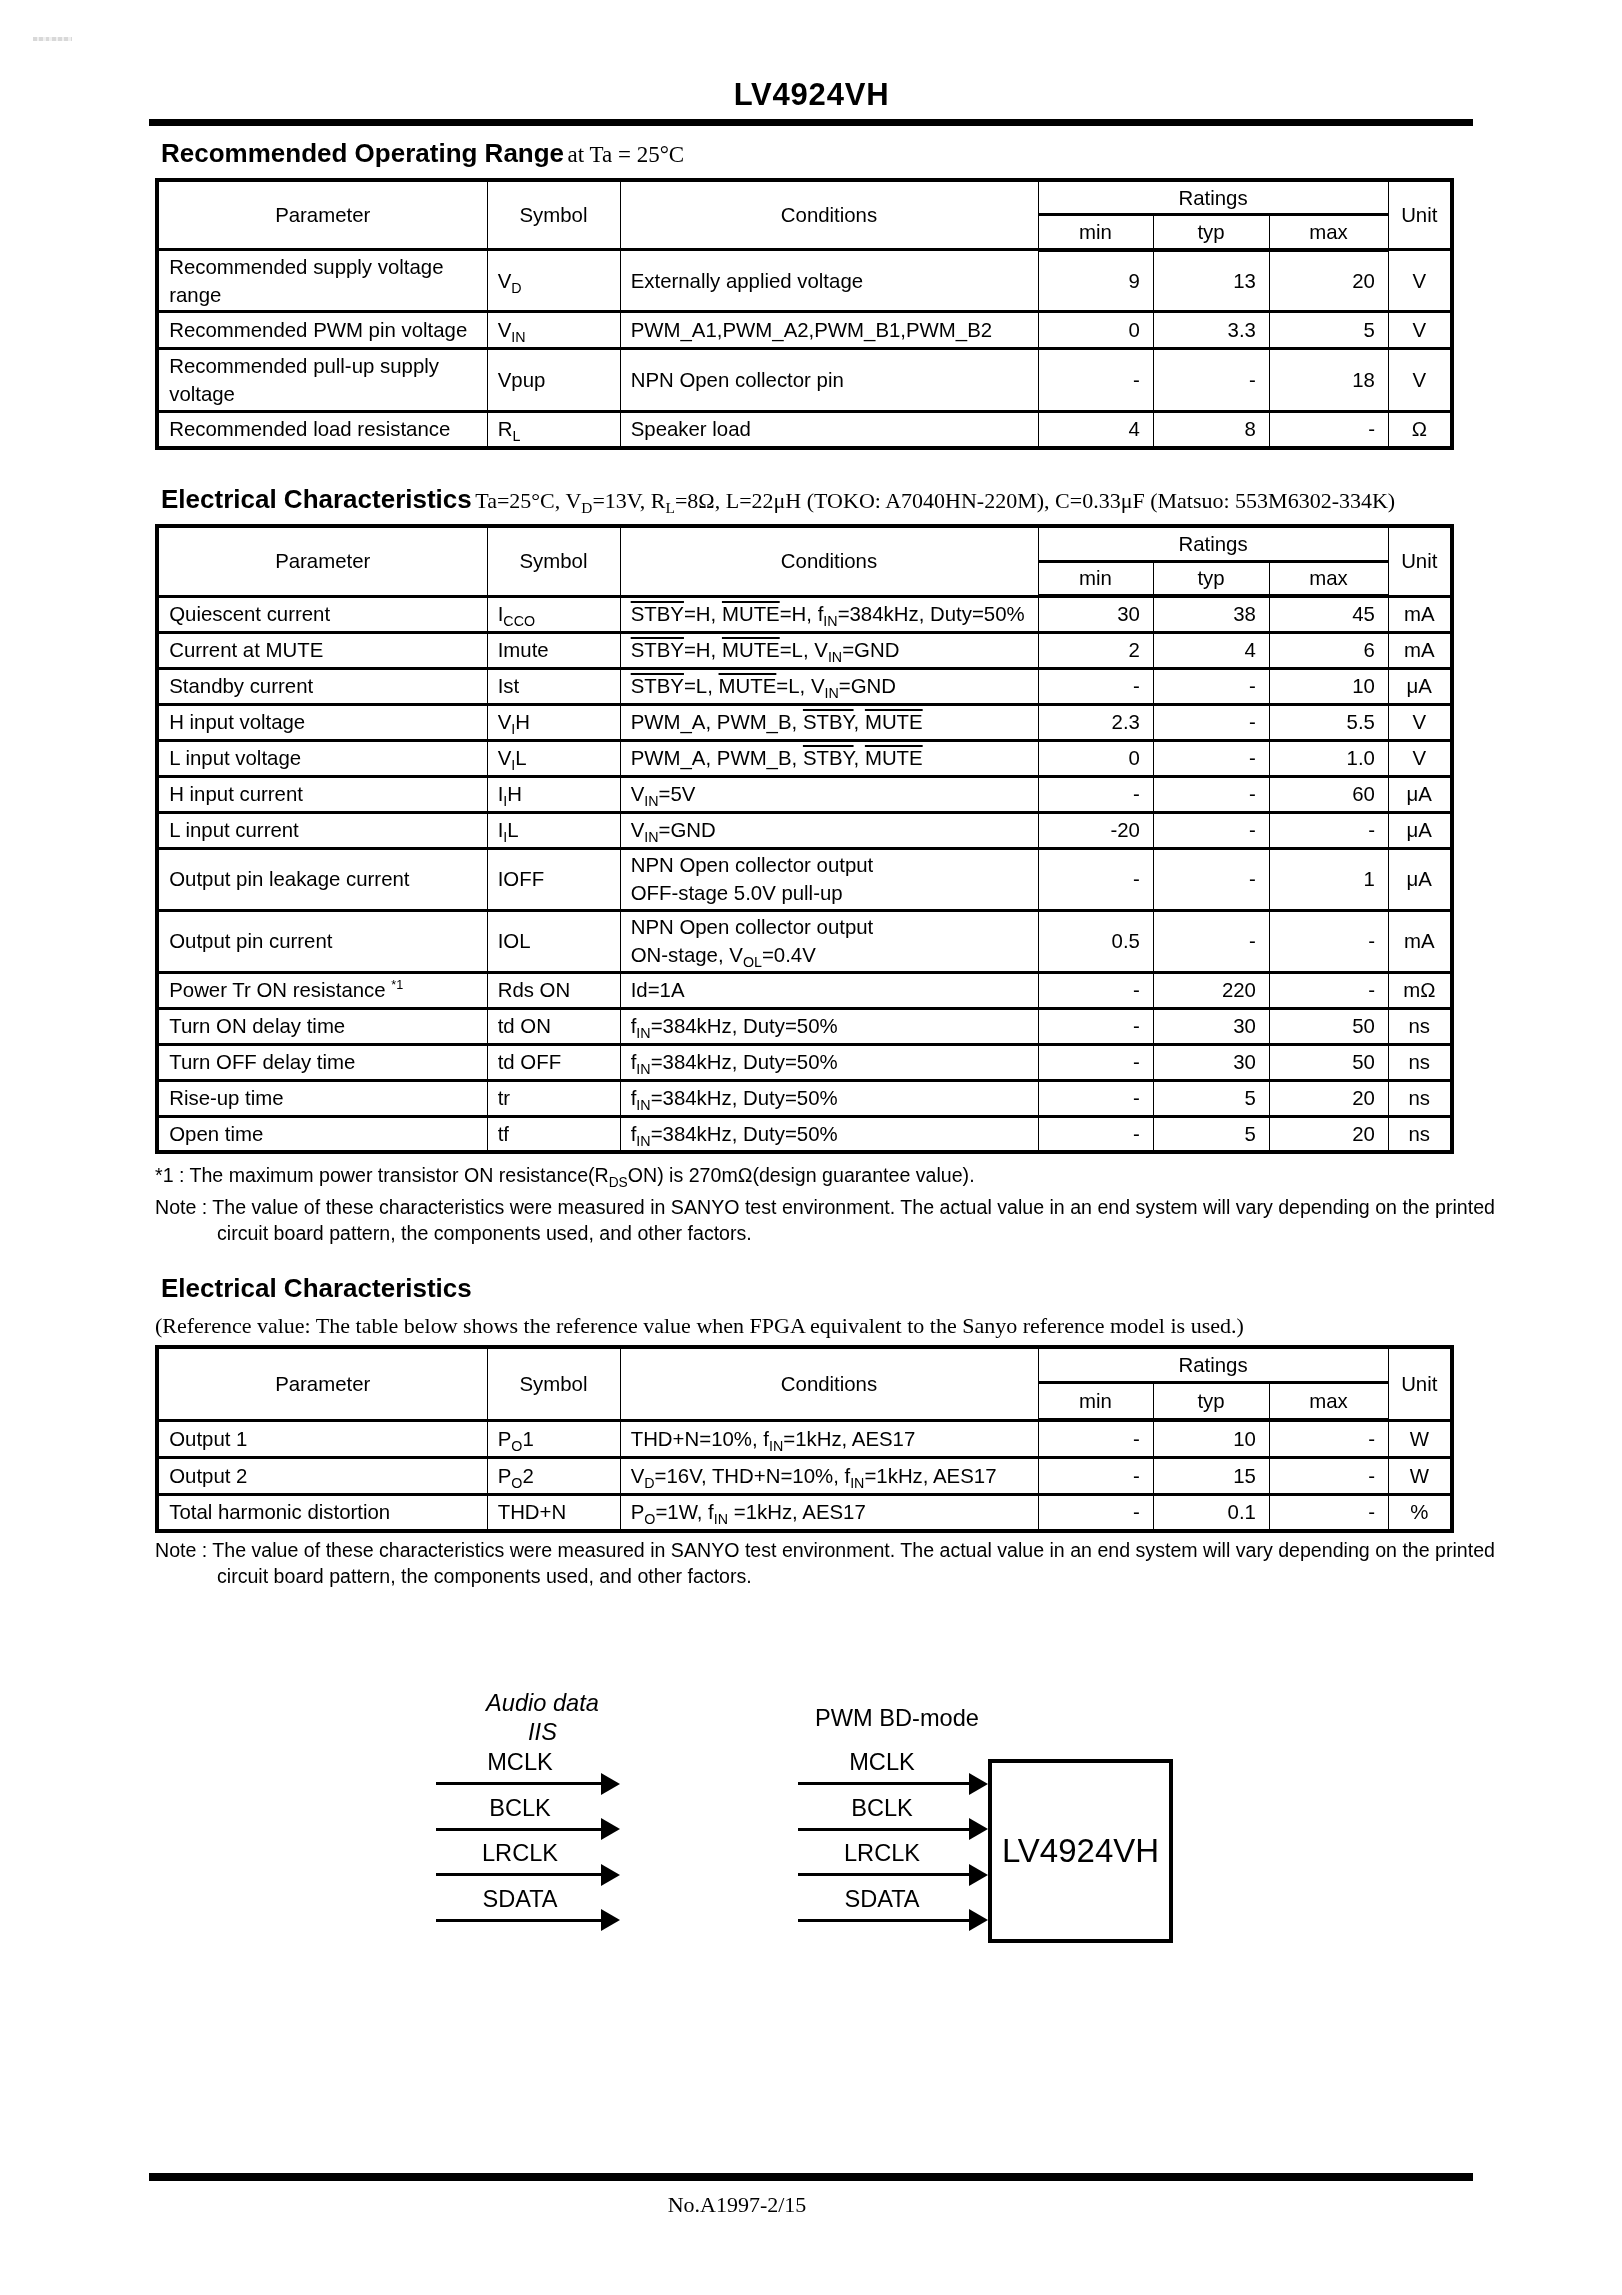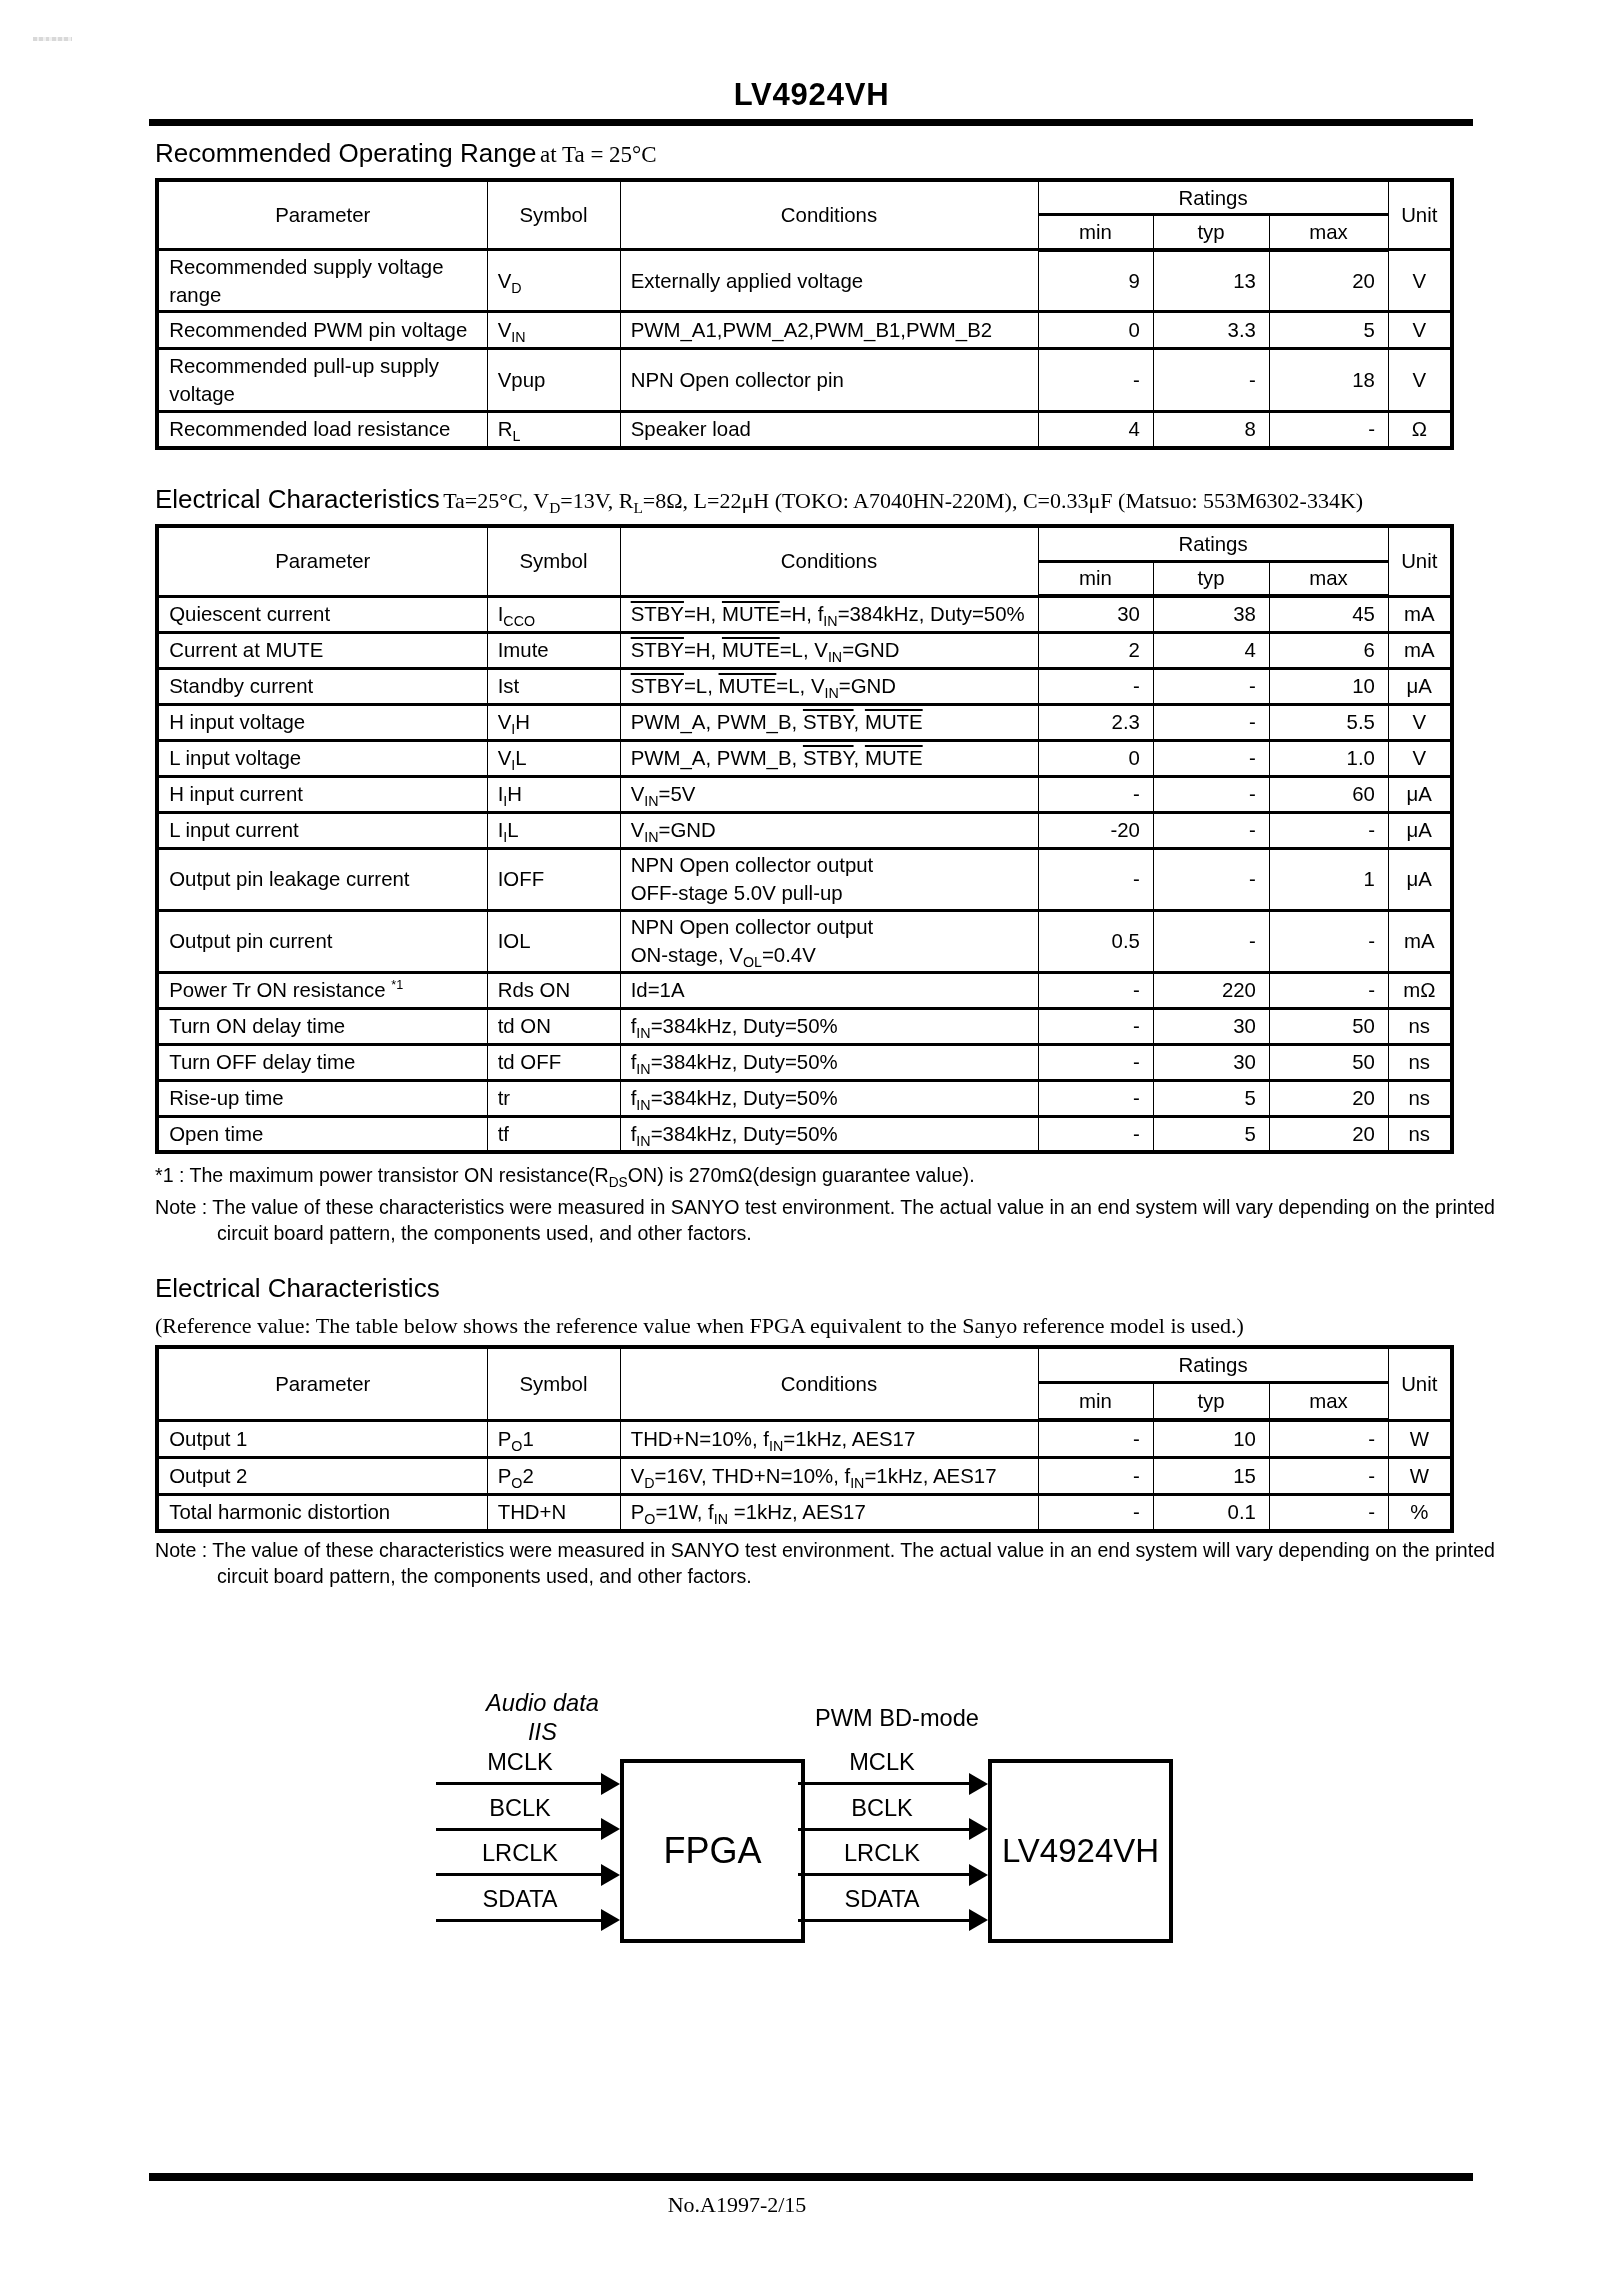--- a/index.html
+++ b/index.html
@@ -9,21 +9,21 @@
   .serif{font-family:"Liberation Serif",serif;}
 
   
   #doc-title{left:0;top:77px;width:1623px;text-align:center;
              font-size:31px;font-weight:bold;letter-spacing:0.8px;}
   #title-rule{left:149px;top:119px;width:1324px;height:7px;background:#000;}
   #corner-artifact{left:33px;top:37px;width:39px;height:3.9px;opacity:.55;
       background:repeating-linear-gradient(90deg,#b9b9b9 0 3.9px,#e6e6e6 3.9px 6.3px);}
 
   
-  .sec-title{font-size:26px;font-weight:normal;}
+  .sec-title{font-size:26px;font-weight:bold;margin-left:6px;}
   .sec-sub-inline{font-family:"Liberation Serif",serif;font-size:23px;font-weight:normal;}
   .note{font-size:19.6px;}
 
   
   table.dt{border-collapse:collapse;table-layout:fixed;width:1294px;
            font-size:20.4px;line-height:28px;padding-left:20px;}
   table.dt{border:4.7px solid #000;}
   table.dt td,table.dt th{border-left:1.6px solid #000;border-right:1.6px solid #000;
            border-top:3.1px solid #000;border-bottom:3.1px solid #000;
            padding:1.6px 7.9px;vertical-align:middle;font-weight:normal;overflow:hidden;}
@@ -356,23 +356,20 @@
 
   <div class="abs note" style="left:155px;top:1539px;">Note : The value of these characteristics were measured in SANYO test environment. The actual value in an end system will vary depending on the printed</div>
   <div class="abs note" style="left:217px;top:1565px;">circuit board pattern, the components used, and other factors.</div>
 
   <div class="abs diag-caption" style="left:456px;top:1689px;width:173px;font-style:italic;">
     <div>Audio data</div>
     <div>IIS</div>
   </div>
   <div class="abs diag-caption" style="left:799px;top:1704px;width:196px;">PWM BD-mode</div>
 
-  <div class="abs dbox" style="left:620px;top:1759px;width:177px;height:176px;">
-    <span style="font-size:36px;">FPGA</span>
-  </div>
   <div class="abs dbox" style="left:988px;top:1759px;width:177px;height:176px;">
     <span style="font-size:33px;">LV4924VH</span>
   </div>
 
   <div class="abs sig-label" style="left:436px;top:1749px;width:168px;">MCLK</div>
   <div class="abs sig-line" style="left:436px;top:1782px;width:166px;"></div>
   <div class="abs arrow-head" style="left:601px;top:1773px;"></div>
 
   <div class="abs sig-label" style="left:436px;top:1795px;width:168px;">BCLK</div>
   <div class="abs sig-line" style="left:436px;top:1828px;width:166px;"></div>

